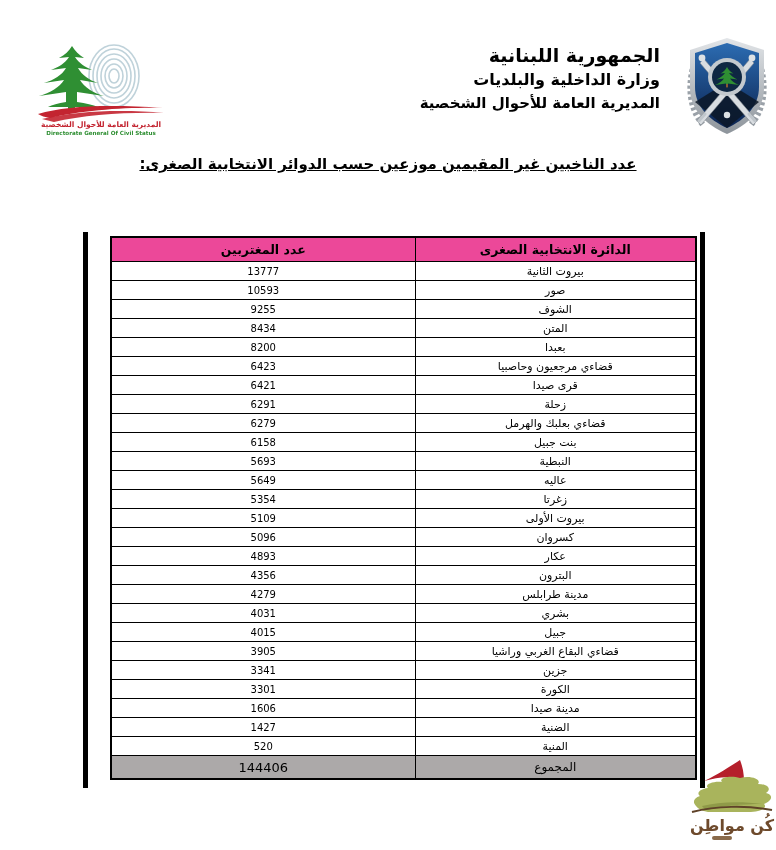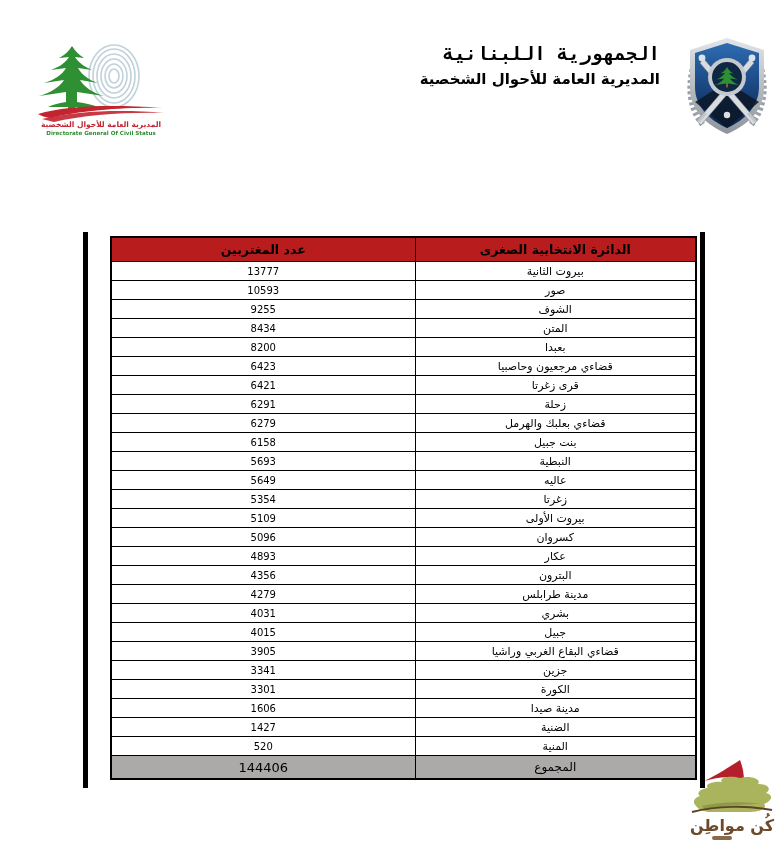--- a/index.html
+++ b/index.html
@@ -6,21 +6,21 @@
   .page{
     position:relative;width:776px;height:850px;background:#ffffff;
     font-family:"DejaVu Sans",sans-serif;overflow:hidden;
   }
   
   .left-logo{position:absolute;left:36px;top:44px;width:130px;height:94px;}
   .emblem{position:absolute;left:684px;top:36px;width:86px;height:100px;}
   .ministry-block{
     position:absolute;top:42px;right:116px;text-align:right;direction:rtl;color:#000;
   }
-  .ministry-line1{font-size:19px;font-weight:bold;line-height:26px;font-family:Liberation Mono, monospace;}
+  .ministry-line1{font-size:19px;font-weight:bold;line-height:26px;}
   .ministry-line2{font-size:16px;font-weight:bold;line-height:24px;}
   .ministry-line3{font-size:15px;font-weight:bold;line-height:23px;}
   
   .doc-title{
     position:absolute;top:155px;left:0;width:776px;text-align:center;direction:rtl;
     font-size:15px;font-weight:bold;text-decoration:underline;color:#000;
   }
   
   .side-bar{position:absolute;top:232px;width:5px;height:556px;background:#000;}
   .side-bar.left{left:83px;}
@@ -30,21 +30,21 @@
     position:absolute;left:110px;top:236px;width:585px;
     border-collapse:collapse;direction:rtl;table-layout:fixed;
     border:2px solid #000;
   }
   .districts-table th,.districts-table td{
     border:1px solid #000;text-align:center;vertical-align:middle;padding:0;color:#000;
   }
   .districts-table col.c-district{width:281px;}
   .districts-table col.c-count{width:304px;}
   .districts-table thead th{
-    background:#b91c1c;height:23px;font-size:12.5px;font-weight:bold;
+    background:#ec4899;height:23px;font-size:12.5px;font-weight:bold;
   }
   .districts-table tbody td{height:18px;}
   .districts-table td.district-cell{font-size:11px;margin-top:20px;}
   .districts-table td.count-cell{font-size:10px;direction:ltr;}
   .districts-table tfoot td{background:#aca9a9;height:22px;}
   .districts-table tfoot td.district-cell{font-size:12px;}
   .districts-table tfoot td.count-cell{font-size:13px;}
   
   .citizen-logo{position:absolute;left:688px;top:760px;width:88px;height:90px;}
   svg text{font-family:"DejaVu Sans",sans-serif;}
@@ -71,20 +71,21 @@
     </g>
 
     <path fill="#c32430" d="M2,70 C30,62 70,60 127,64 C95,63 45,66 14,74 C9,73 5,72 2,70 Z"></path>
     <path fill="#c32430" d="M6,75 C40,67 85,65 128,69 C90,68 48,71 18,78 Z" opacity="0.9"></path>
     <text x="65" y="83" text-anchor="middle" font-size="7.5" font-weight="bold" fill="#c32430" direction="rtl">المديرية العامة للأحوال الشخصية</text>
     <text x="65" y="91" text-anchor="middle" font-size="5.6" font-weight="bold" fill="#2f8f33">Directorate General Of Civil Status</text>
   </svg>
 
   <div class="ministry-block">
     <div class="ministry-line1">الجمهورية اللبنانية</div>
+    <div class="ministry-line2">وزارة الداخلية والبلديات</div>
     <div class="ministry-line3">المديرية العامة للأحوال الشخصية</div>
   </div>
 
   <svg class="emblem" viewBox="0 0 86 100" aria-hidden="true">
     <defs>
       <linearGradient id="silverG" x1="0" y1="0" x2="0" y2="1">
         <stop offset="0" stop-color="#e2e5e8"></stop>
           <stop offset="1" stop-color="#8d949b"></stop>
       </linearGradient>
       <linearGradient id="blueG" x1="0" y1="0" x2="0" y2="1">
@@ -112,20 +113,21 @@
     <g>
       <path fill="#2f8f33" d="M43,31 C41.5,34 39.5,36 36.5,37.5 L41,37 C39,40 36,42 32.5,43.5 L40,42.5 C38,45.5 35,47.5 31,49 L42,47.5 L42,50 L44,50 L44,47.5 L55,49 C51,47.5 48,45.5 46,42.5 L53.5,43.5 C50,42 47,40 45,37 L49.5,37.5 C46.5,36 44.5,34 43,31 Z"></path>
       <rect x="42" y="48" width="2" height="3.4" fill="#8a5a30"></rect>
     </g>
 
     <circle cx="18" cy="22" r="3.4" fill="#dde1e4"></circle>
     <circle cx="68" cy="22" r="3.4" fill="#dde1e4"></circle>
     <circle cx="43" cy="79" r="3.2" fill="#dde1e4"></circle>
   </svg>
 
+  <div class="doc-title">عدد الناخبين غير المقيمين موزعين حسب الدوائر الانتخابية الصغرى:</div>
 
   <div class="side-bar left"></div>
   <div class="side-bar right"></div>
 
   <table class="districts-table">
     <colgroup>
         <col class="c-district">
         <col class="c-count">
       </colgroup>
     <thead>
@@ -153,21 +155,21 @@
         </tr>
         <tr>
           <td class="district-cell">بعبدا</td>
           <td class="count-cell">8200</td>
         </tr>
         <tr>
           <td class="district-cell">قضاءي مرجعيون وحاصبيا</td>
           <td class="count-cell">6423</td>
         </tr>
         <tr>
-          <td class="district-cell">قرى زغرتا</td>
+          <td class="district-cell">قرى صيدا</td>
           <td class="count-cell">6421</td>
         </tr>
         <tr>
           <td class="district-cell">زحلة</td>
           <td class="count-cell">6291</td>
         </tr>
         <tr>
           <td class="district-cell">قضاءي بعلبك والهرمل</td>
           <td class="count-cell">6279</td>
         </tr>

